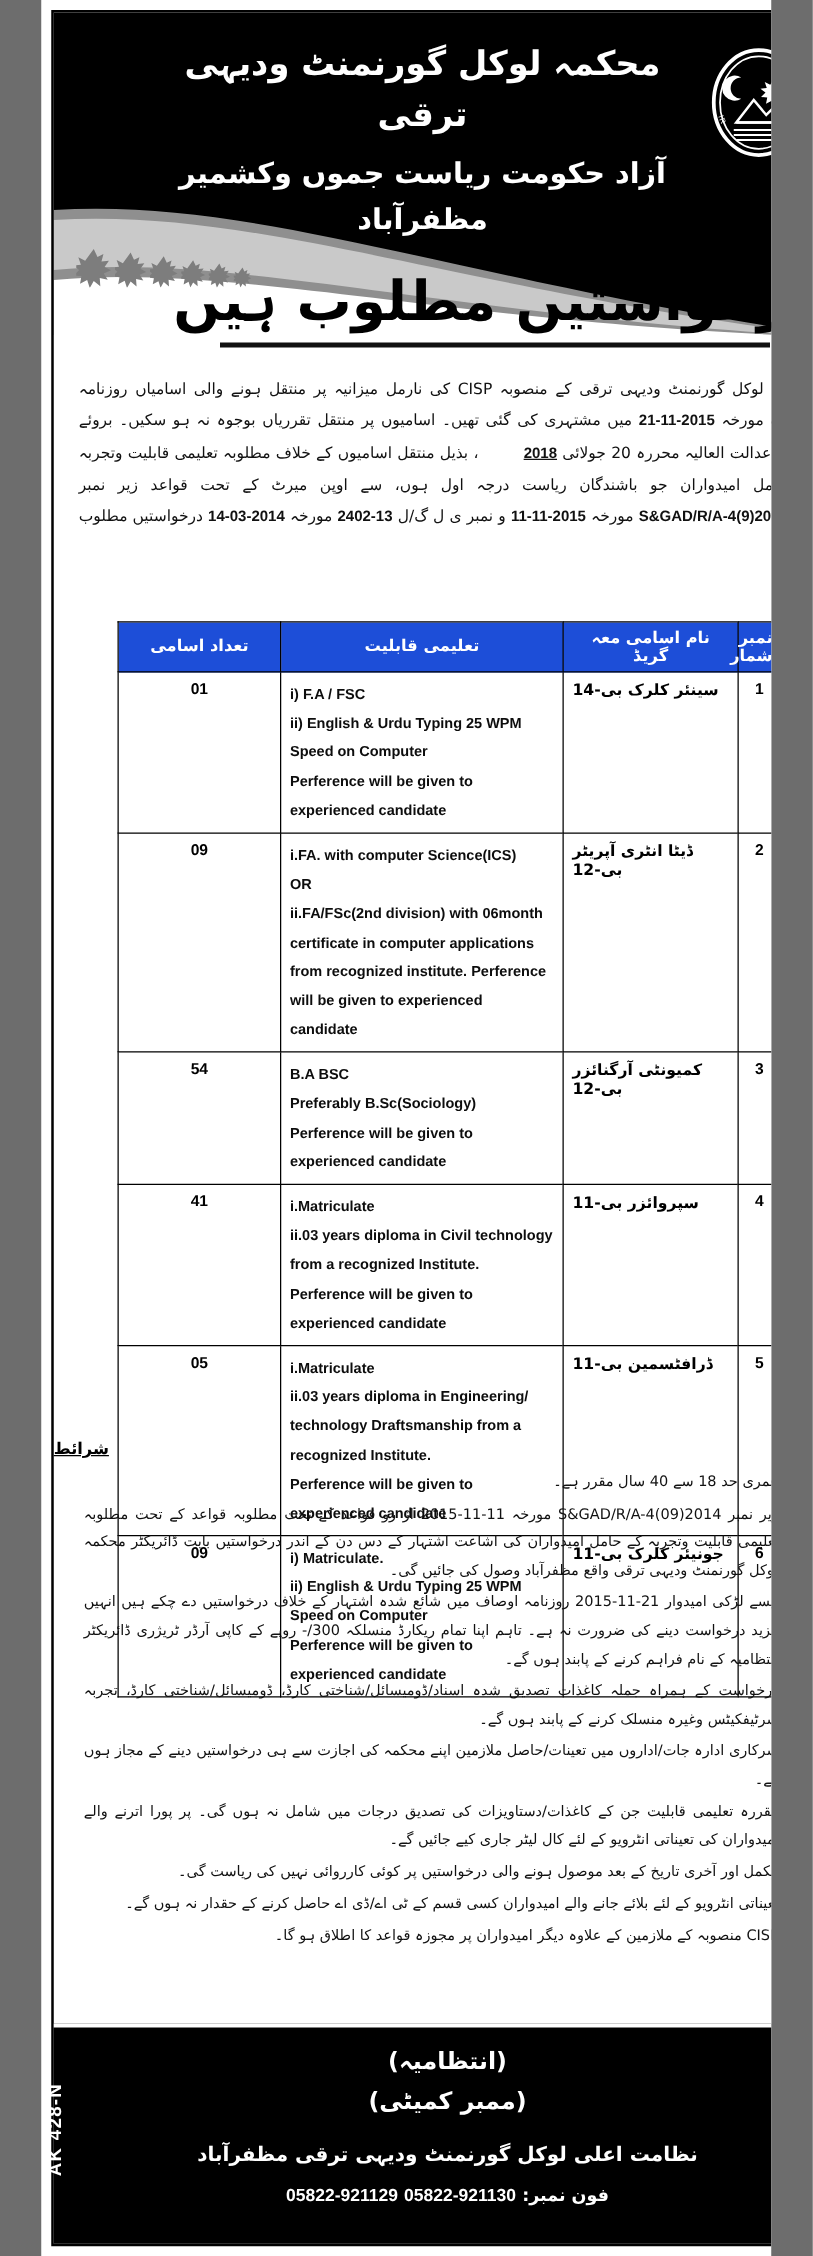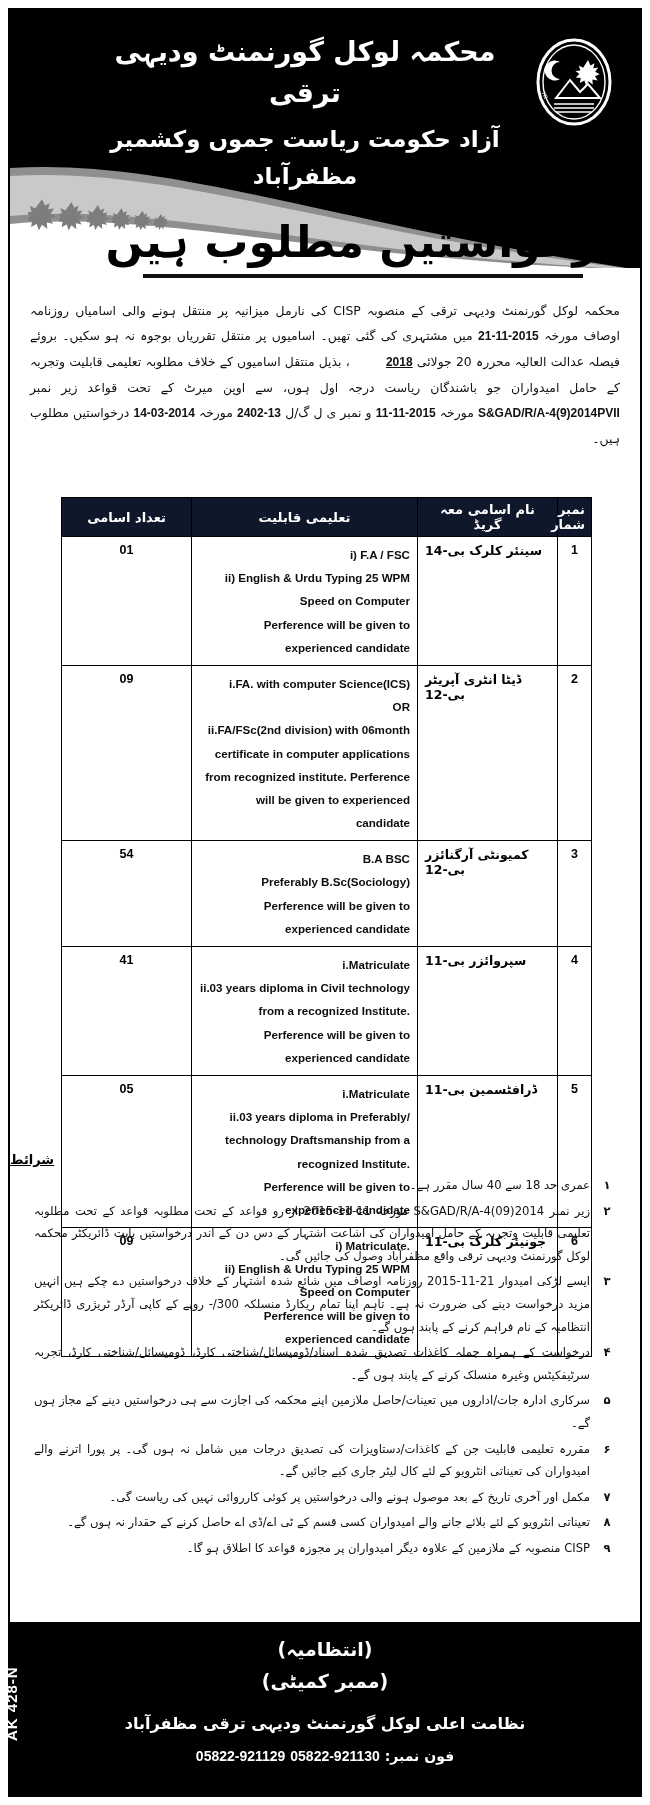--- a/index.html
+++ b/index.html
@@ -3,21 +3,21 @@
 <meta charset="utf-8">
 <title>Job Advertisement</title>
 <style>
   html,body{margin:0;padding:0;background:#6d6d6d;}
   body{
     font-family:"Liberation Sans","DejaVu Sans",sans-serif;
     -webkit-font-smoothing:antialiased;
   }
   .page{
     position:relative;
-    width:650px;
+    width:584px;
     height:1805px;
     margin:0 auto;
     background:#ffffff;
     overflow:hidden;
     box-sizing:border-box;
   }
   
   .frame{
     position:absolute;
     left:8px; top:8px;
@@ -139,21 +139,21 @@
     border-collapse:collapse;
     table-layout:fixed;
     direction:rtl;
   }
   table.jobs th, table.jobs td{
     border:1px solid #000;
     vertical-align:top;
     padding:6px 7px;
   }
   table.jobs thead th{
-    background:#0f172a;
+    background:#1d4ed8;
     color:#fff;
     text-align:center;
     vertical-align:middle;
     font-family:"DejaVu Sans",sans-serif;
     font-size:13px;
     font-weight:bold;
     height:30px;
     padding:4px 6px;
   }
   col.c-sr{width:34px;}
@@ -186,21 +186,21 @@
     font-weight:bold;
     color:#0d0d0d;
   }
   td.count{
     text-align:center;
     font-family:"Liberation Sans",sans-serif;
     font-size:12.5px;
     font-weight:bold;
     padding-top:9px;
   }
-  .qline{display:block;text-align:right;}
+  .qline{display:block;}
 
   
   .cond-title{
     position:absolute;
     left:0; right:30px;
     top:1142px;
     text-align:left;
     direction:rtl;
     font-family:"DejaVu Sans",sans-serif;
     font-size:13px;
@@ -429,21 +429,21 @@
                 <span class="qline">Perference will be given to</span>
                 <span class="qline">experienced candidate</span>
               </td>
               <td class="count">41</td>
             </tr>
             <tr>
               <td class="sr">5</td>
               <td class="post">ڈرافٹسمین بی-11</td>
               <td class="qual">
                 <span class="qline">i.Matriculate</span>
-                <span class="qline">ii.03 years diploma in Preferably/</span>
+                <span class="qline">ii.03 years diploma in Engineering/</span>
                 <span class="qline">technology Draftsmanship from a</span>
                 <span class="qline">recognized Institute.</span>
                 <span class="qline">Perference will be given to</span>
                 <span class="qline">experienced candidate</span>
               </td>
               <td class="count">05</td>
             </tr>
             <tr>
               <td class="sr">6</td>
               <td class="post">جونیئر کلرک بی-11</td>

